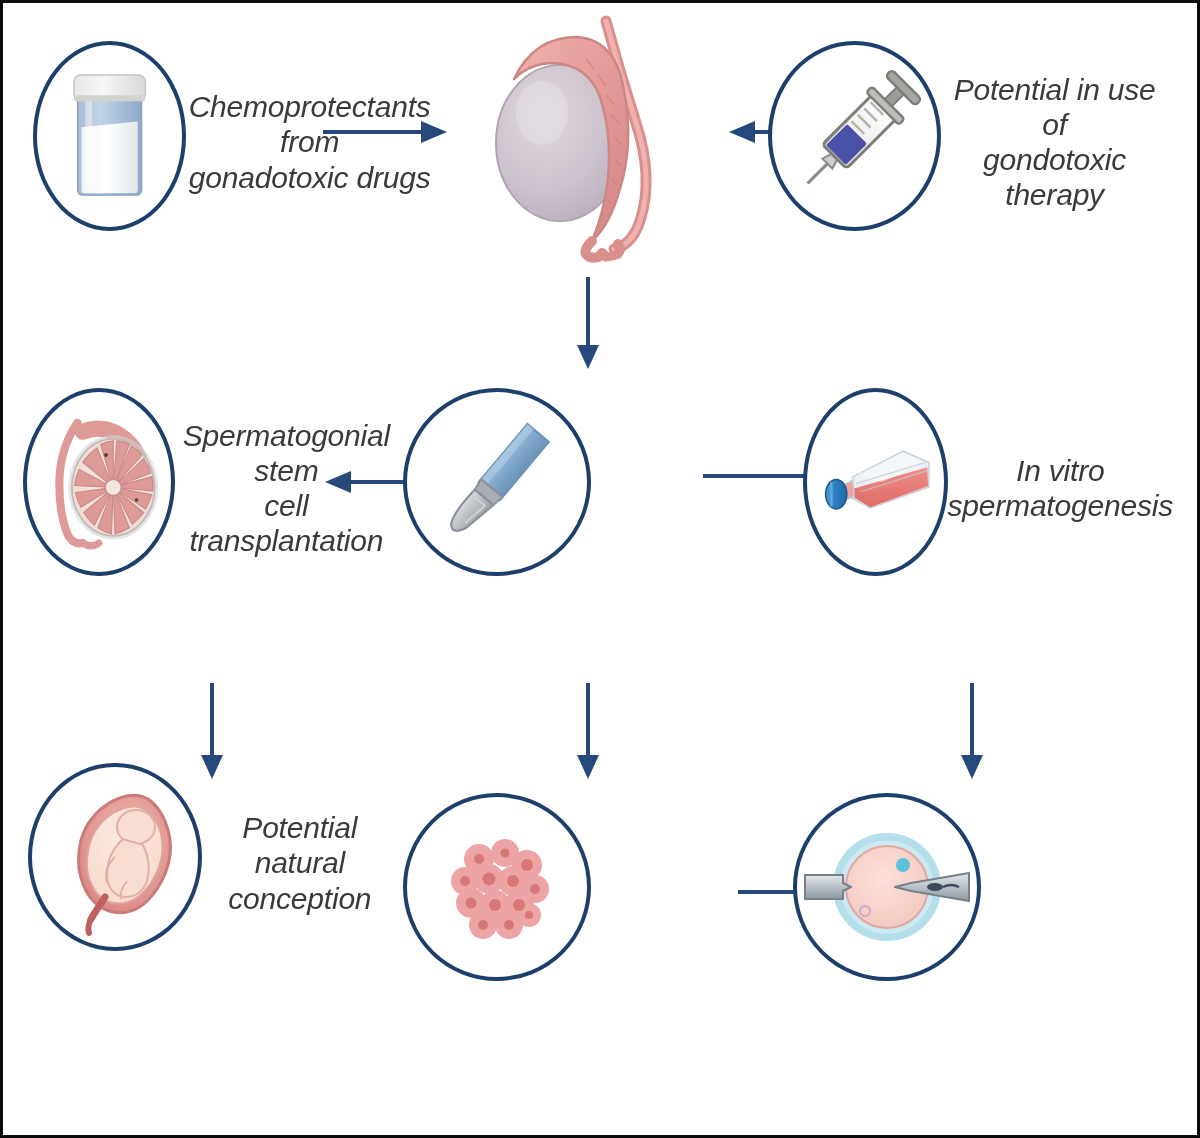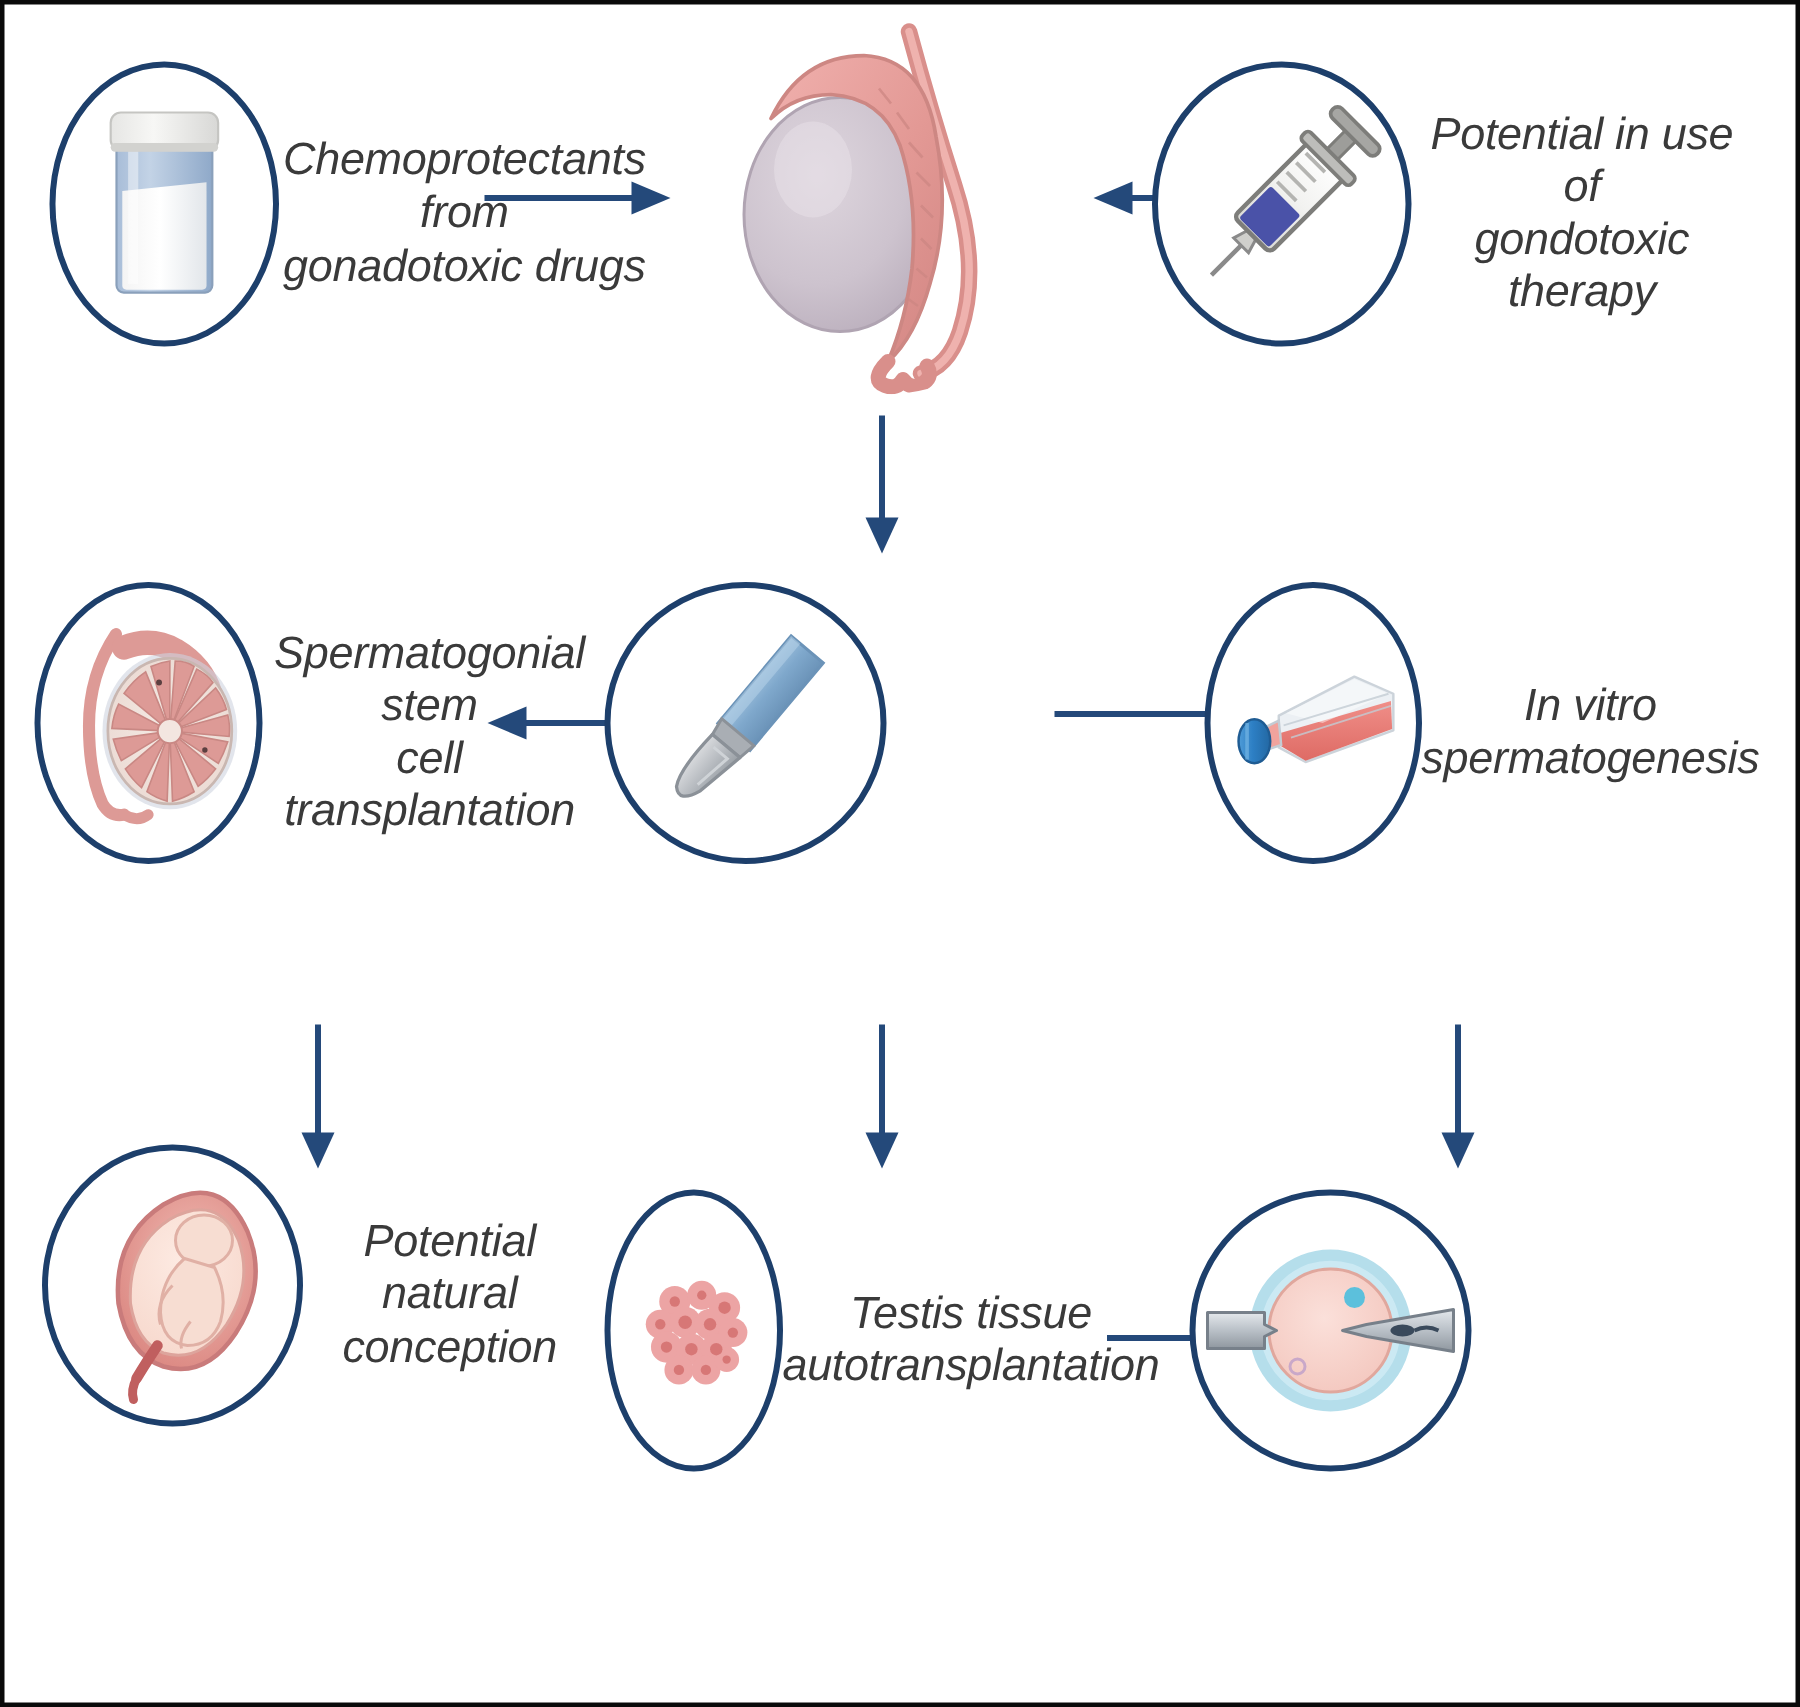--- a/index.html
+++ b/index.html
@@ -412,22 +412,20 @@
           <circle cx="118" cy="82" r="5"></circle>
           <circle cx="54" cy="96" r="5.5"></circle>
           <circle cx="78" cy="98" r="6"></circle>
           <circle cx="102" cy="98" r="6"></circle>
           <circle cx="66" cy="118" r="5"></circle>
           <circle cx="92" cy="118" r="5"></circle>
           <circle cx="112" cy="108" r="4"></circle>
         </g>
       </svg>
     </div>
-    <div class="caption">Testis tissue
-autotransplantation</div>
   </div>
 
   <div class="node" style="left:790px; top:790px; width:370px;">
     <div class="circle" style="width:188px; height:188px;">
       <svg width="176" height="176" viewBox="0 0 176 176">
         <defs>
           <radialGradient id="oocyteG" cx="0.45" cy="0.4" r="0.7">
             <stop offset="0%" stop-color="#fbe0da"></stop>
             <stop offset="100%" stop-color="#f3c6bd"></stop>
           </radialGradient>

